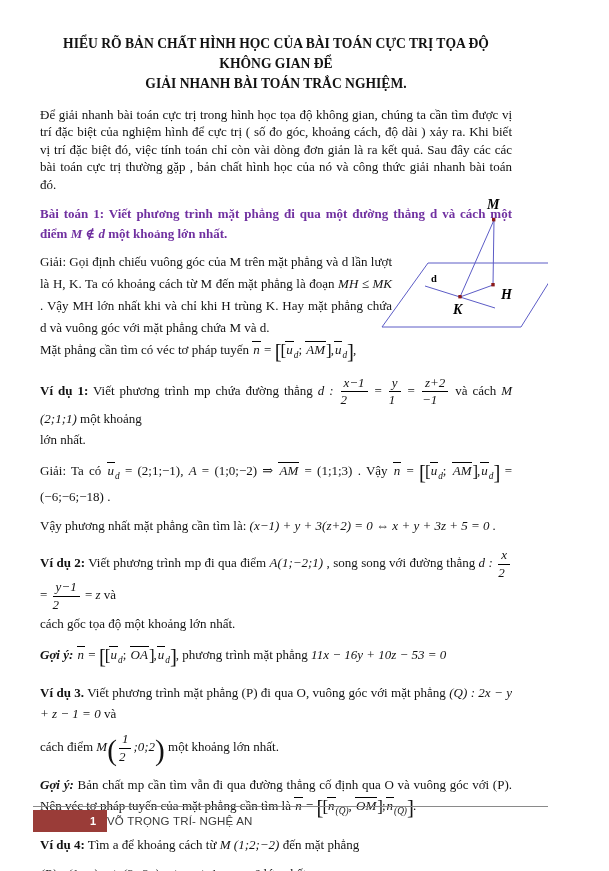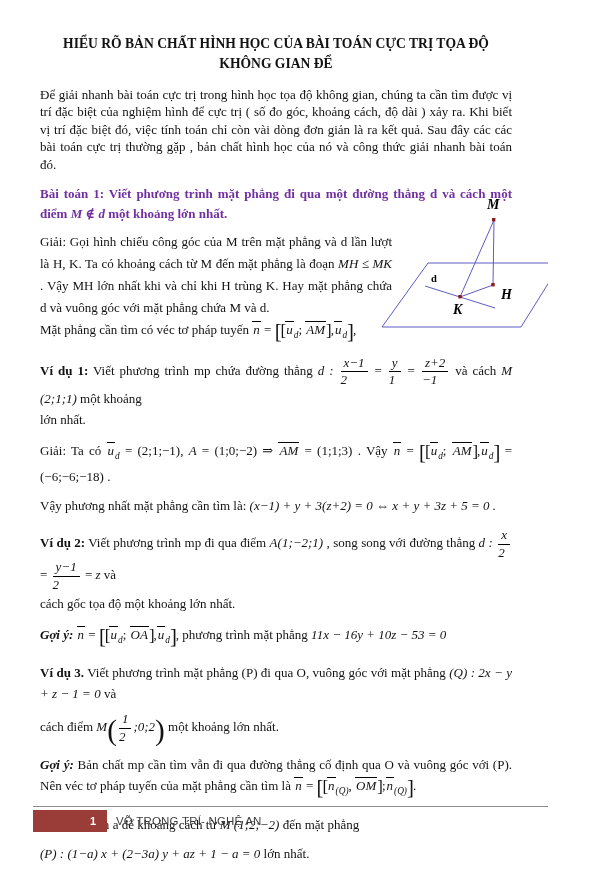--- a/index.html
+++ b/index.html
@@ -27,38 +27,39 @@
   .diagram{position:absolute;left:378px;top:193px;}
   .dlabel{font-family:"Liberation Serif","DejaVu Serif",serif;font-weight:bold;font-style:italic;font-size:14px;fill:#000;}
   .dlabel-sm{font-family:"Liberation Serif","DejaVu Serif",serif;font-weight:bold;font-size:10.5px;fill:#000;}
   .m8{margin-top:8px;} .m10{margin-top:10px;} .m12{margin-top:12px;}
   .footer{position:absolute;left:0;top:806px;width:609px;}
   .footer-line{border-top:1px solid #8a8a8a;margin:0 32px 0 33px;}
   .footer-bar{display:flex;align-items:center;margin:3px 0 0 33px;}
   .pagenum-box{width:74px;height:22px;background:#9a3c38;color:#fff;display:flex;align-items:center;
                justify-content:flex-end;padding-right:11px;box-sizing:border-box;
                font-family:"Liberation Sans","DejaVu Sans",sans-serif;font-weight:bold;font-size:11px;}
-  .author{margin-left:9px;font-family:"Liberation Sans","DejaVu Sans",sans-serif;font-size:11.5px;color:#3b3b3b;letter-spacing:0.2px;}
+  .author{font-family:"Liberation Sans","DejaVu Sans",sans-serif;font-size:11.5px;color:#3b3b3b;letter-spacing:0.2px;}
 </style>
 </head>
 <body>
 
 <div class="page">
   <div class="content">
 
     <div class="title">
       <div>HIỂU RÕ BẢN CHẤT HÌNH HỌC CỦA BÀI TOÁN CỰC TRỊ TỌA ĐỘ KHÔNG GIAN ĐỂ</div>
+      <div>GIẢI NHANH BÀI TOÁN TRẮC NGHIỆM.</div>
     </div>
 
     <p class="intro">Để giải nhanh bài toán cực trị trong hình học tọa độ không gian, chúng ta cần tìm được vị trí đặc biệt của nghiệm hình để cực trị ( số đo góc, khoảng cách, độ dài ) xảy ra. Khi biết vị trí đặc biệt đó, việc tính toán chỉ còn vài dòng đơn giản là ra kết quả. Sau đây các các bài toán cực trị thường gặp , bản chất hình học của nó và công thức giải nhanh bài toán đó.</p>
 
     <p class="prob-head"><span>Bài toán 1: Viết phương trình mặt phẳng đi qua một đường thẳng d và cách một điểm </span><span class="it">M ∉ d</span><span> một khoảng lớn nhất.</span></p>
 
     <div class="sol">
-      <p><span>Giải: Gọi hình chiếu công góc của M trên mặt phẳng và d lần lượt là H, K. Ta có khoảng cách từ M đến mặt phẳng là đoạn </span><span class="it">MH ≤ MK</span><span> . Vậy MH lớn nhất khi và chỉ khi H trùng K. Hay mặt phẳng chứa d và vuông góc với mặt phẳng chứa M và d.</span></p>
+      <p><span>Giải: Gọi định chiếu vuông góc của M trên mặt phẳng và d lần lượt là H, K. Ta có khoảng cách từ M đến mặt phẳng là đoạn </span><span class="it">MH ≤ MK</span><span> . Vậy MH lớn nhất khi và chỉ khi H trùng K. Hay mặt phẳng chứa d và vuông góc với mặt phẳng chứa M và d.</span></p>
       <p class="m8"><span>Mặt phẳng cần tìm có véc tơ pháp tuyến </span><span class="mf"><span class="ol">n</span> <span>=</span> <span class="bk2">[</span><span class="bk1">[</span><span class="ol">u</span><sub>d</sub><span>;</span> <span class="ol">AM</span><span class="bk1">]</span><span>,</span><span class="ol">u</span><sub>d</sub><span class="bk2">]</span></span><span>,</span></p>
     </div>
 
     <svg class="diagram" width="196" height="142" viewBox="0 0 196 142">
       <polygon points="50,70 183,70 143,134 4,134" fill="none" stroke="#5c5cc6" stroke-width="1"></polygon>
       <line x1="116" y1="27" x2="82" y2="104" stroke="#5c5cc6" stroke-width="1"></line>
       <line x1="116" y1="27" x2="115" y2="92" stroke="#5c5cc6" stroke-width="1"></line>
       <line x1="82" y1="104" x2="115" y2="92" stroke="#5c5cc6" stroke-width="1"></line>
       <line x1="47" y1="93" x2="117" y2="115" stroke="#5c5cc6" stroke-width="1"></line>
       <rect x="114" y="25" width="3.4" height="3.4" fill="#8b1a1a"></rect>

